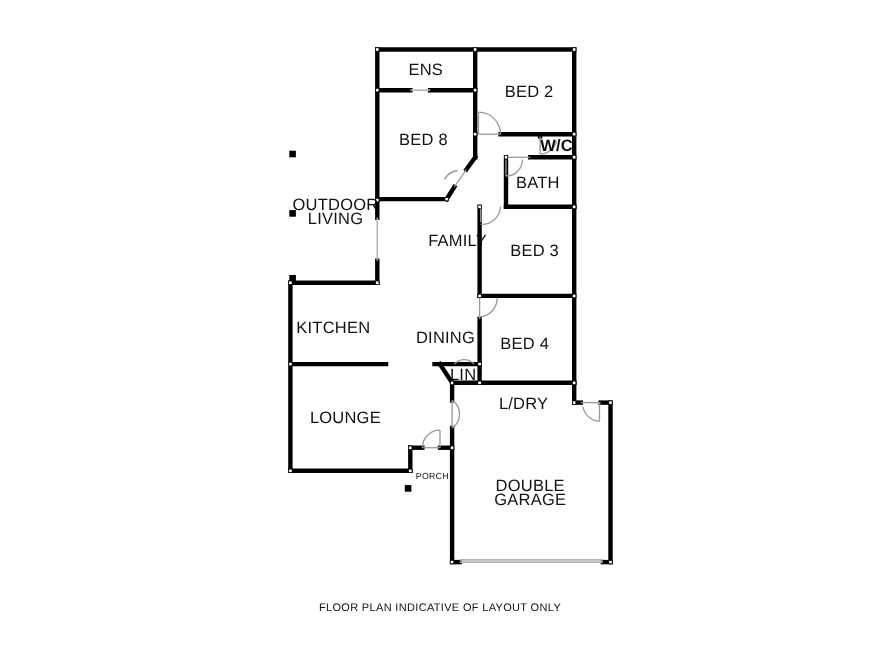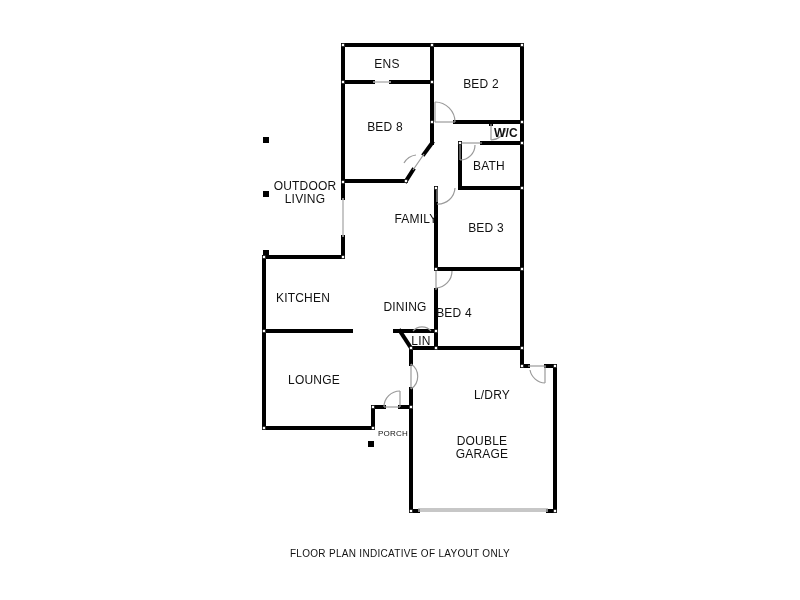--- a/index.html
+++ b/index.html
@@ -3,21 +3,21 @@
   <meta charset="utf-8">
   <style>
     html, body { margin: 0; padding: 0; background: #ffffff; }
     body { width: 800px; height: 600px; position: relative; overflow: hidden; font-family: "Liberation Sans", sans-serif; }
     #plan { position: absolute; left: 0; top: 0; width: 800px; height: 600px; }
     .wall { stroke: #000; stroke-width: 4; fill: none; stroke-linecap: square; }
     .door { stroke: #9a9a9a; stroke-width: 1.2; fill: none; }
     .window { stroke: #b5b5b5; stroke-width: 1.5; fill: none; }
     .node { fill: #fff; stroke: #000; stroke-width: 0.6; }
     .post { fill: #000; }
-    .lbl { position: absolute; font-size: 12px; color: #111; text-align: center; line-height: 13px; white-space: pre-line; transform: translate(-50%, -50%); letter-spacing: 0.2px; }
+    .lbl { position: absolute; font-size: 15px; color: #111; text-align: center; line-height: 13px; white-space: pre-line; transform: translate(-50%, -50%); letter-spacing: 0.2px; }
     .lbl.small { font-size: 8px; }
     .footer { position: absolute; left: 400px; top: 553px; transform: translate(-50%, -50%); font-size: 10px; color: #111; letter-spacing: 0.3px; white-space: nowrap; }
   </style>
 </head>
 <body>
 
 <svg id="plan" viewBox="0 0 800 600" xmlns="http://www.w3.org/2000/svg">
 
   <g>
     <rect class="post" x="263" y="137" width="6" height="6"></rect>
@@ -161,21 +161,21 @@
 <div class="lbl" style="left:481px; top:84px;">BED 2</div>
 <div class="lbl" style="left:385px; top:127px;">BED 8</div>
 <div class="lbl" style="left:506px; top:133px;font-weight:bold;">W/C</div>
 <div class="lbl" style="left:489px; top:166px;">BATH</div>
 <div class="lbl" style="left:305px; top:193px;">OUTDOOR
 LIVING</div>
 <div class="lbl" style="left:385px; top:219px;margin-left:31px;">FAMILY</div>
 <div class="lbl" style="left:478px; top:228px;padding-left:16px;">BED 3</div>
 <div class="lbl" style="left:303px; top:298px;">KITCHEN</div>
 <div class="lbl" style="left:405px; top:307px;">DINING</div>
-<div class="lbl" style="left:454px; top:313px;text-align:right;">BED 4</div>
+<div class="lbl" style="left:477px; top:313px;text-align:right;">BED 4</div>
 <div class="lbl" style="left:421px; top:341px;">LIN</div>
-<div class="lbl" style="left:492px; top:367px;margin-top:28px;">L/DRY</div>
+<div class="lbl" style="left:476px; top:367px;">L/DRY</div>
 <div class="lbl" style="left:314px; top:380px;">LOUNGE</div>
 <div class="lbl small" style="left:393px; top:433px;">PORCH</div>
 <div class="lbl" style="left:482px; top:448px;">DOUBLE
 GARAGE</div>
 
 <div class="footer">FLOOR PLAN INDICATIVE OF LAYOUT ONLY</div>
 
 </body></html>

